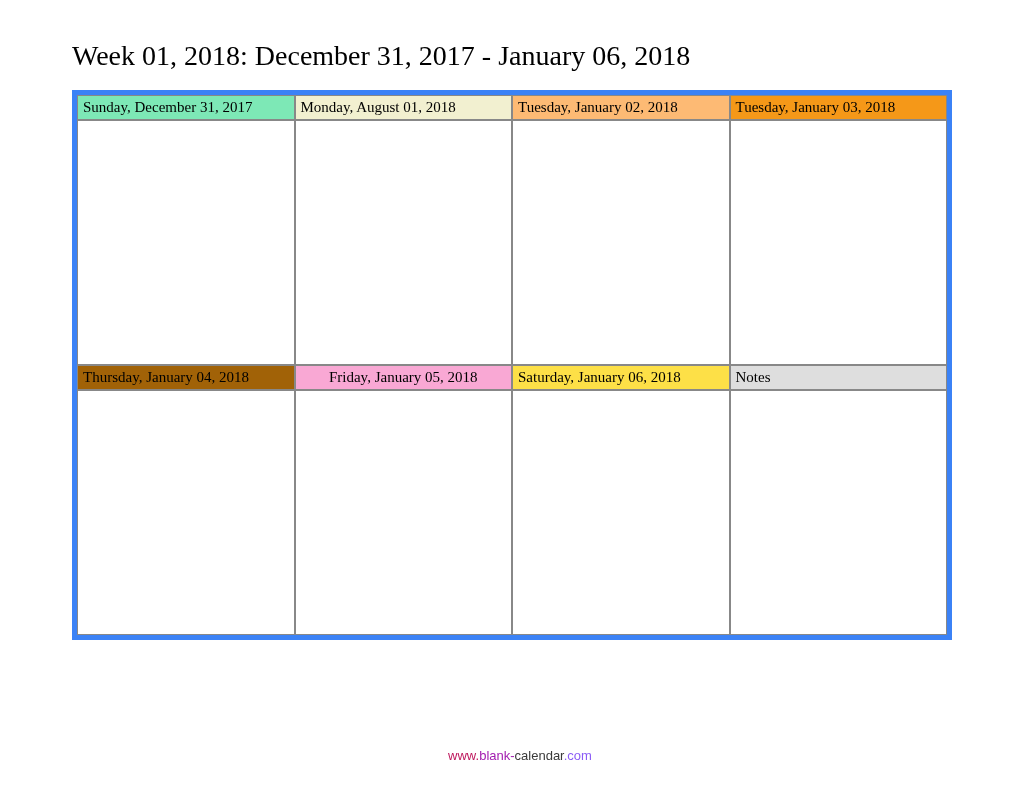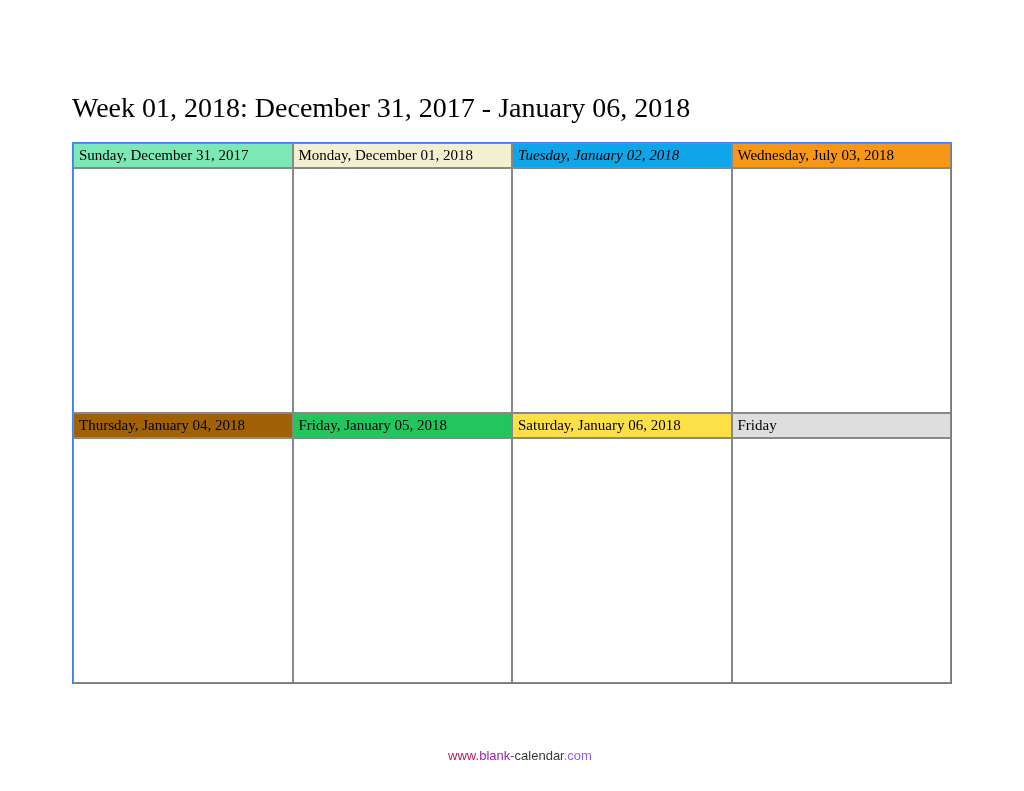--- a/index.html
+++ b/index.html
@@ -8,33 +8,33 @@
       padding: 0;
     }
     body {
       font-family: "Times New Roman", Times, serif;
       background: #ffffff;
       width: 1024px;
       height: 791px;
       position: relative;
     }
     .page {
-      padding: 92px 72px 0 72px;
+      padding: 40px 72px 0 72px;
     }
     .title {
       font-size: 28px;
       font-weight: normal;
       color: #000;
       margin-bottom: 18px;
     }
     .calendar-grid {
       display: grid;
       grid-template-columns: repeat(4, 1fr);
       grid-template-rows: auto 1fr auto 1fr;
-      border: 1px solid #3b82f6;
+      border: 5px solid #3b82f6;
       border-collapse: collapse;
     }
     .day-header {
       font-size: 15px;
       padding: 3px 5px;
       border: 1px solid #888;
       color: #000;
       white-space: nowrap;
       overflow: hidden;
     }
@@ -58,33 +58,33 @@
     .footer .com { color: #8b5cf6; }
   </style>
 </head>
 <body>
 
 <div class="page">
   <h1 class="title">Week 01, 2018: December 31, 2017 - January 06, 2018</h1>
 
   <div class="calendar-grid">
     <div class="day-header" style="background:#7de8b6;">Sunday, December 31, 2017</div>
-    <div class="day-header" style="background:#f2f0d0;">Monday, December 01, 2018</div>
-    <div class="day-header" style="background:#0ea5e9;font-style:italic;">Tuesday, January 02, 2018</div>
-    <div class="day-header" style="background:#f59818;">Wednesday, July 03, 2018</div>
+    <div class="day-header" style="background:#f2f0d0;">Monday, August 01, 2018</div>
+    <div class="day-header" style="background:#fdba74;">Tuesday, January 02, 2018</div>
+    <div class="day-header" style="background:#f59818;">Tuesday, January 03, 2018</div>
 
     <div class="day-body"></div>
     <div class="day-body"></div>
     <div class="day-body"></div>
     <div class="day-body"></div>
 
     <div class="day-header" style="background:#a16207;">Thursday, January 04, 2018</div>
-    <div class="day-header" style="background:#22c55e;">Friday, January 05, 2018</div>
+    <div class="day-header" style="background:#f9a8d4;text-align:center;">Friday, January 05, 2018</div>
     <div class="day-header" style="background:#fde047;">Saturday, January 06, 2018</div>
-    <div class="day-header" style="background:#dedede;">Friday</div>
+    <div class="day-header" style="background:#dedede;">Notes</div>
 
     <div class="day-body"></div>
     <div class="day-body"></div>
     <div class="day-body"></div>
     <div class="day-body"></div>
   </div>
 </div>
 
 <div class="footer">
   <span class="www">www.</span><span class="blank">blank</span><span class="blank">-</span><span class="cal">calendar</span><span class="com">.com</span>

